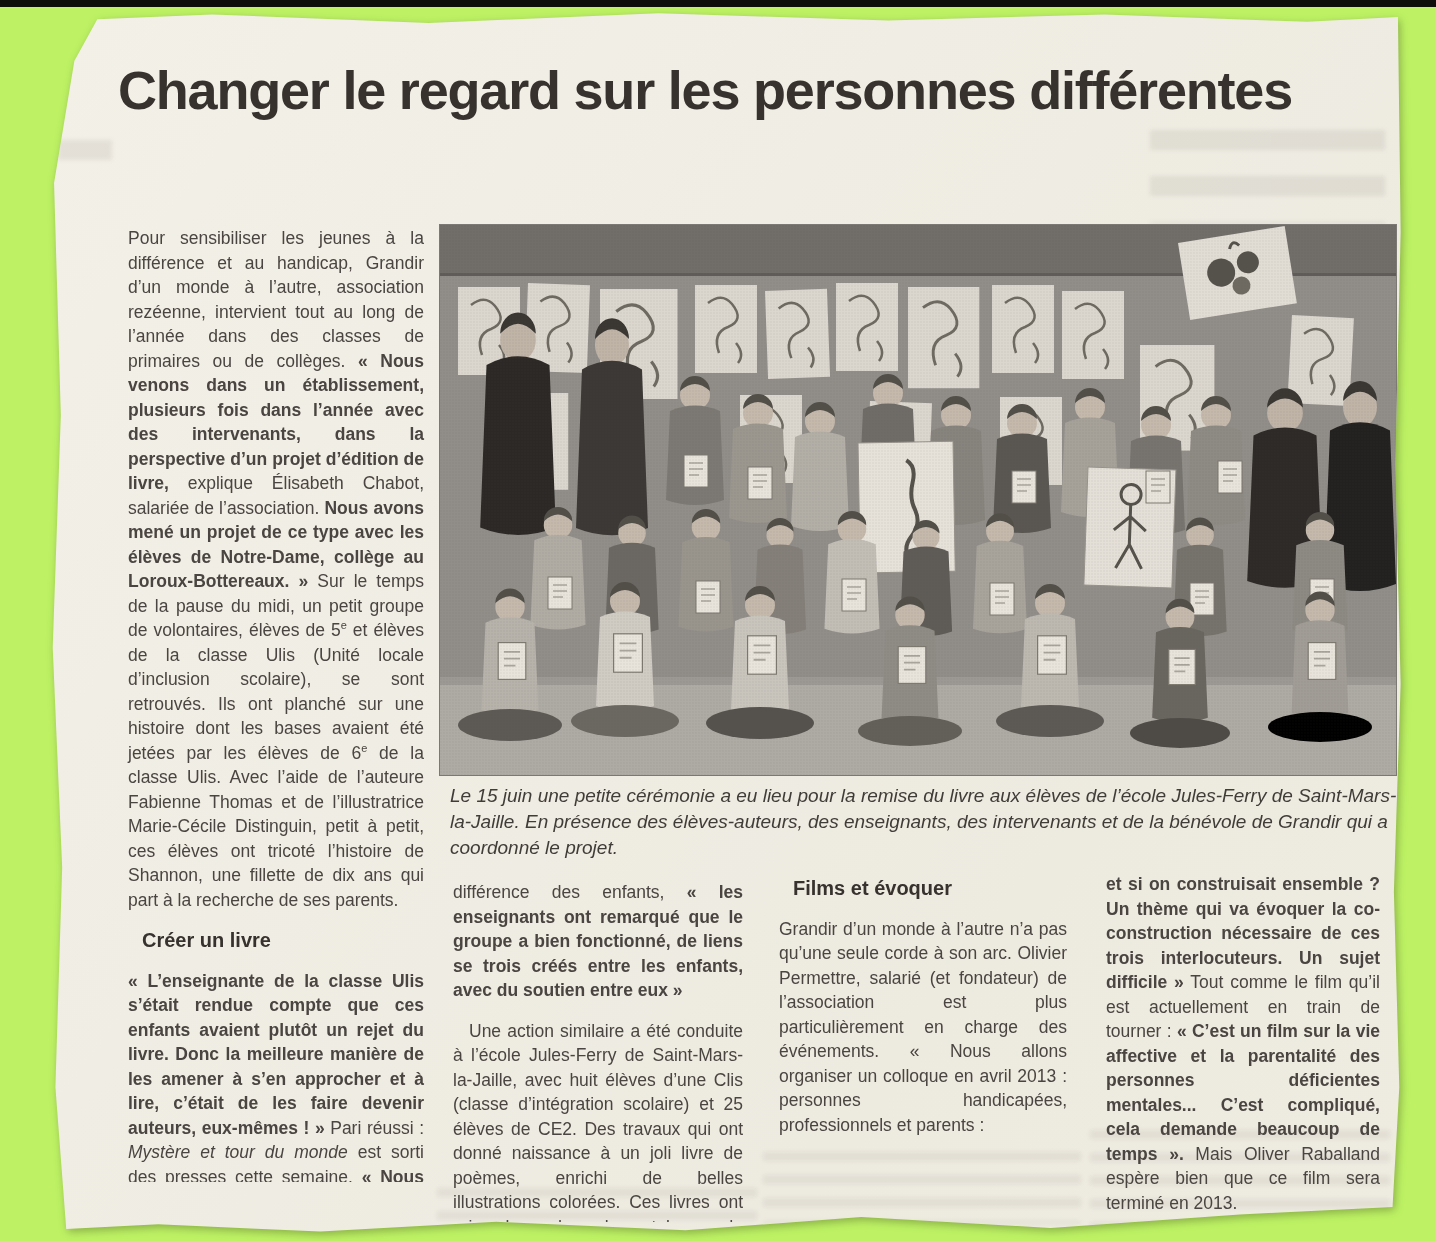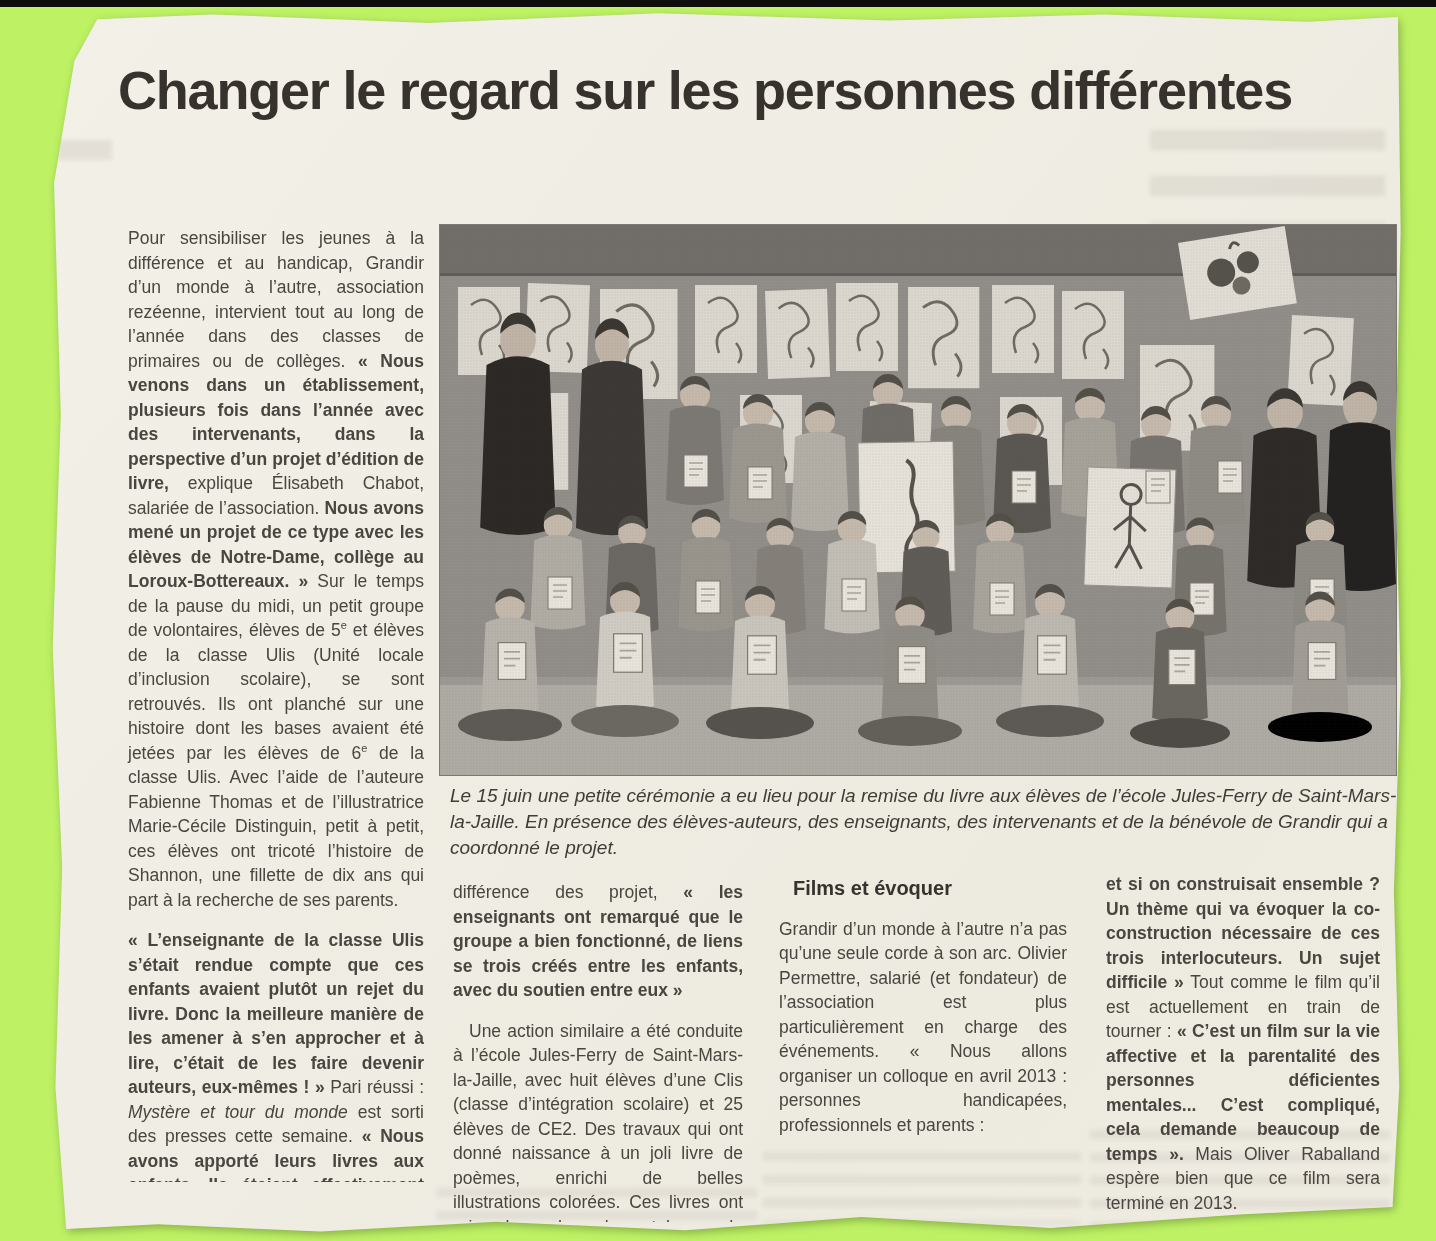--- a/index.html
+++ b/index.html
@@ -50,20 +50,21 @@
       <div class="ghost big" style="left:1100px;top:118px;width:235px;height:95px;"></div>
       <div class="ghost big" style="left:8px;top:128px;width:54px;height:44px;"></div>
       <div class="ghost" style="left:387px;top:1176px;width:320px;height:40px;"></div>
       <div class="ghost" style="left:713px;top:1140px;width:318px;height:72px;"></div>
       <div class="ghost" style="left:1040px;top:1118px;width:300px;height:100px;"></div>
 
       <div class="bodycol" id="col1">
         <div>
             <p><span>Pour sensibiliser les jeunes à la différence et au handicap, Grandir d’un monde à l’autre, association rezéenne, intervient tout au long de l’année dans des classes de primaires ou de collèges. </span><span style="font-weight: bold;">« Nous venons dans un établissement, plusieurs fois dans l’année avec des intervenants, dans la perspective d’un projet d’édition de livre, </span><span>explique Élisabeth Chabot, salariée de l’association. </span><span style="font-weight: bold;">Nous avons mené un projet de ce type avec les élèves de Notre-Dame, collège au Loroux-Bottereaux. »</span><span> Sur le temps de la pause du midi, un petit groupe de volontaires, élèves de 5</span><sup>e</sup><span> et élèves de la classe Ulis (Unité locale d’inclusion scolaire), se sont retrouvés. Ils ont planché sur une histoire dont les bases avaient été jetées par les élèves de 6</span><sup>e</sup><span> de la classe Ulis. Avec l’aide de l’auteure Fabienne Thomas et de l’illustratrice Marie-Cécile Distinguin, petit à petit, ces élèves ont tricoté l’histoire de Shannon, une fillette de dix ans qui part à la recherche de ses parents.</span></p>
           </div>
+        <div class="colhead">Créer un livre</div>
         <div>
             <p><span style="font-weight: bold;">« L’enseignante de la classe Ulis s’était rendue compte que ces enfants avaient plutôt un rejet du livre. Donc la meilleure manière de les amener à s’en approcher et à lire, c’était de les faire devenir auteurs, eux-mêmes ! »</span><span> Pari réussi : </span><span style="font-style: italic;">Mystère et tour du monde</span><span> est sorti des presses cette semaine. </span><span style="font-weight: bold;">« Nous avons apporté leurs livres aux enfants. Ils étaient effectivement très fiers de leur création. »</span><span> Et ils peuvent : le livre est beau, les illustrations donnent envie de se plonger dans l’histoire.</span></p>
           </div>
       </div>
 
       <div class="photo">
         <svg width="956" height="550" viewBox="0 0 956 550">
           <defs>
             <pattern id="ht" width="3" height="3" patternUnits="userSpaceOnUse">
               <circle cx="1" cy="1" r="0.65" fill="#4c4946"></circle>
@@ -248,21 +249,21 @@
           <use href="#bk" transform="translate(882,436) scale(1.15)"></use>
 
           <rect width="956" height="550" fill="url(#ht)" opacity="0.13"></rect>
         </svg>
       </div>
 
       <div class="caption">Le 15 juin une petite cérémonie a eu lieu pour la remise du livre aux élèves de l’école Jules-Ferry de Saint-Mars-la-Jaille. En présence des élèves-auteurs, des enseignants, des intervenants et de la bénévole de Grandir qui a coordonné le projet.</div>
 
       <div class="bodycol" id="col2">
         <div>
-            <p><span>différence des projet, </span><span style="font-weight: bold;">« les enseignants ont remarqué que le groupe a bien fonctionné, de liens se trois créés entre les enfants, avec du soutien entre eux »</span></p>
+            <p><span>différence des enfants, </span><span style="font-weight: bold;">« les enseignants ont remarqué que le groupe a bien fonctionné, de liens se trois créés entre les enfants, avec du soutien entre eux »</span></p>
             <p class="ind"><span>Une action similaire a été conduite à l’école Jules-Ferry de Saint-Mars-la-Jaille, avec huit élèves d’une Clis (classe d’intégration scolaire) et 25 élèves de CE2. Des travaux qui ont donné naissance à un joli livre de poèmes, enrichi de belles illustrations colorées. Ces livres ont pris place dans le catalogue de Grandir,</span></p>
           </div>
       </div>
 
       <div class="bodycol" id="col3">
         <div class="colhead">Films et évoquer</div>
         <div>
             <p><span>Grandir d’un monde à l’autre n’a pas qu’une seule corde à son arc. Olivier Permettre, salarié (et fondateur) de l’association est plus particulièrement en charge des événements. </span><span style="font-weight: normal;">« Nous allons organiser un colloque en avril 2013 : personnes handicapées, professionnels et parents :</span></p>
           </div>
       </div>

